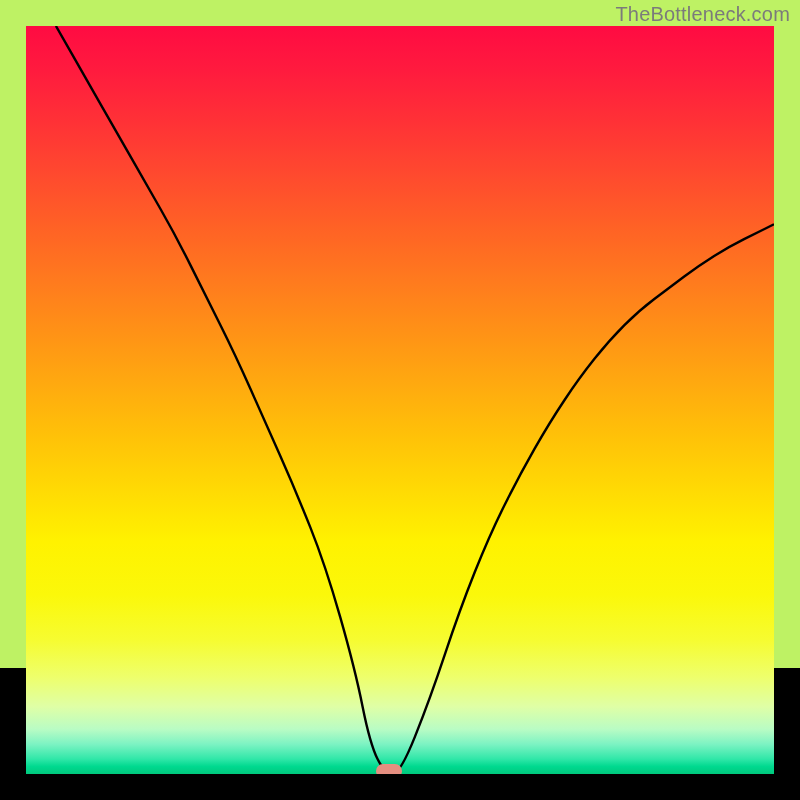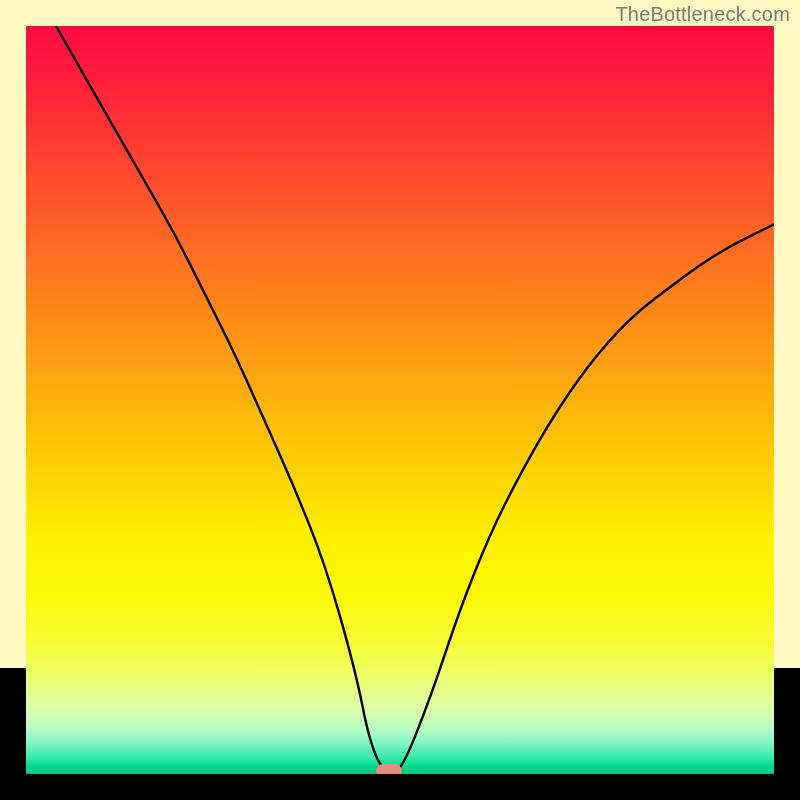--- a/index.html
+++ b/index.html
@@ -8,21 +8,21 @@
     width: 800px;
     height: 800px;
     background: #000;
     overflow: hidden;
     font-family: Arial, Helvetica, sans-serif;
   }
   .stage {
     position: relative;
     width: 800px;
     height: 668px;
-    background: #fef9c3;
+    background: #bef264;
   }
   .plot-area {
     position: absolute;
     left: 26px;
     top: 26px;
     width: 748px;
     height: 748px;
     overflow: hidden;
   }
   .gradient {

